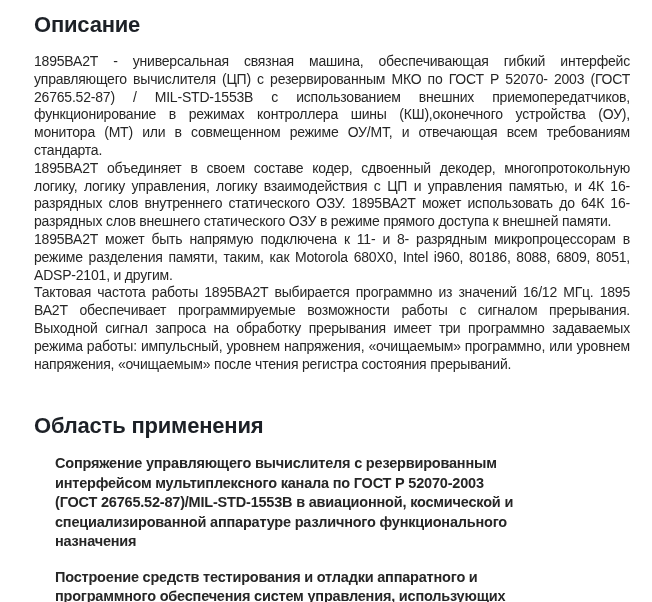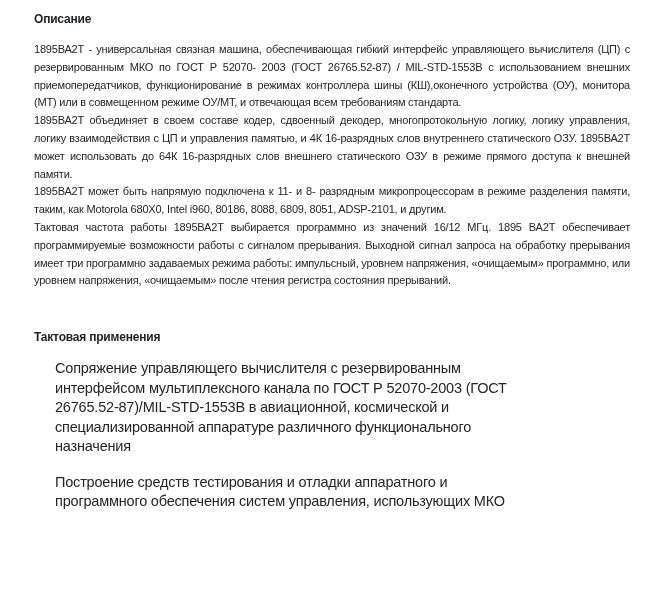--- a/index.html
+++ b/index.html
@@ -10,41 +10,41 @@
     height: 602px;
     overflow: hidden;
     background: var(--bg);
     color: var(--ink);
     font-family: "Liberation Sans", sans-serif;
   }
   .doc { padding: 12px 22px 0 34px; }
 
   .section-title {
     margin: 0;
-    font-size: 12px;
+    font-size: 22px;
     font-weight: 700;
     color: var(--heading);
     letter-spacing: -0.2px;
   }
   .section-description .section-title { margin-bottom: 15px; }
 
   .paras p {
     margin: 0;
-    font-size: 11px;
+    font-size: 14px;
     line-height: 17.8px;
     letter-spacing: -0.2px;
     text-align: justify;
     color: var(--ink);
   }
 
   .section-applications { margin-top: 40px; }
   .section-applications .section-title { margin-bottom: 14px; }
 
   .bullets { display: flex; flex-direction: column; gap: 14px; }
-  .bullet { display: flex; align-items: center; }
+  .bullet { display: flex; align-items: center; font-weight: bold; }
   .bullet .bar {
     flex: 0 0 4px;
     width: 4px;
     background: var(--accent);
     margin-right: 17px;
     border-radius: 1px;
   }
   .bullet p {
     margin: 1px 0;
     max-width: 470px;
@@ -63,21 +63,21 @@
     <h1 class="section-title">Описание</h1>
     <div class="paras">
       <p>1895ВА2Т - универсальная связная машина, обеспечивающая гибкий интерфейс управляющего вычислителя (ЦП) с резервированным МКО по ГОСТ Р 52070- 2003 (ГОСТ 26765.52-87) / MIL-STD-1553B с использованием внешних приемопередатчиков, функционирование в режимах контроллера шины (КШ),оконечного устройства (ОУ), монитора (МТ) или в совмещенном режиме ОУ/МТ, и отвечающая всем требованиям стандарта.</p>
       <p>1895ВА2Т объединяет в своем составе кодер, сдвоенный декодер, многопротокольную логику, логику управления, логику взаимодействия с ЦП и управления памятью, и 4К 16-разрядных слов внутреннего статического ОЗУ. 1895ВА2Т может использовать до 64К 16-разрядных слов внешнего статического ОЗУ в режиме прямого доступа к внешней памяти.</p>
       <p>1895ВА2Т может быть напрямую подключена к 11- и 8- разрядным микропроцессорам в режиме разделения памяти, таким, как Motorola 680X0, Intel i960, 80186, 8088, 6809, 8051, ADSP-2101, и другим.</p>
       <p>Тактовая частота работы 1895ВА2Т выбирается программно из значений 16/12 МГц. 1895 ВА2Т обеспечивает программируемые возможности работы с сигналом прерывания. Выходной сигнал запроса на обработку прерывания имеет три программно задаваемых режима работы: импульсный, уровнем напряжения, «очищаемым» программно, или уровнем напряжения, «очищаемым» после чтения регистра состояния прерываний.</p>
     </div>
   </section>
 
   <section class="section-applications">
-    <h2 class="section-title">Тактовая применения</h2>
+    <h2 class="section-title">Область применения</h2>
     <div class="bullets">
       <div class="bullet">
         <span class="bar"></span>
         <p>Сопряжение управляющего вычислителя с резервированным интерфейсом мультиплексного канала по ГОСТ Р 52070-2003 (ГОСТ 26765.52-87)/MIL-STD-1553B в авиационной, космической и специализированной аппаратуре различного функционального назначения</p>
       </div>
       <div class="bullet">
         <span class="bar"></span>
         <p>Построение средств тестирования и отладки аппаратного и программного обеспечения систем управления, использующих МКО</p>
       </div>
     </div>

